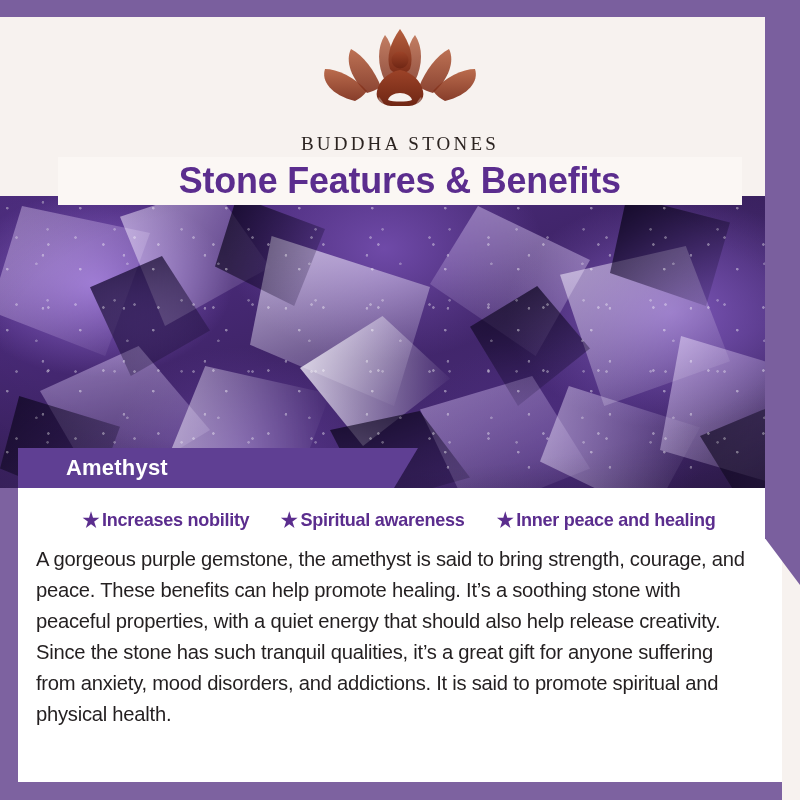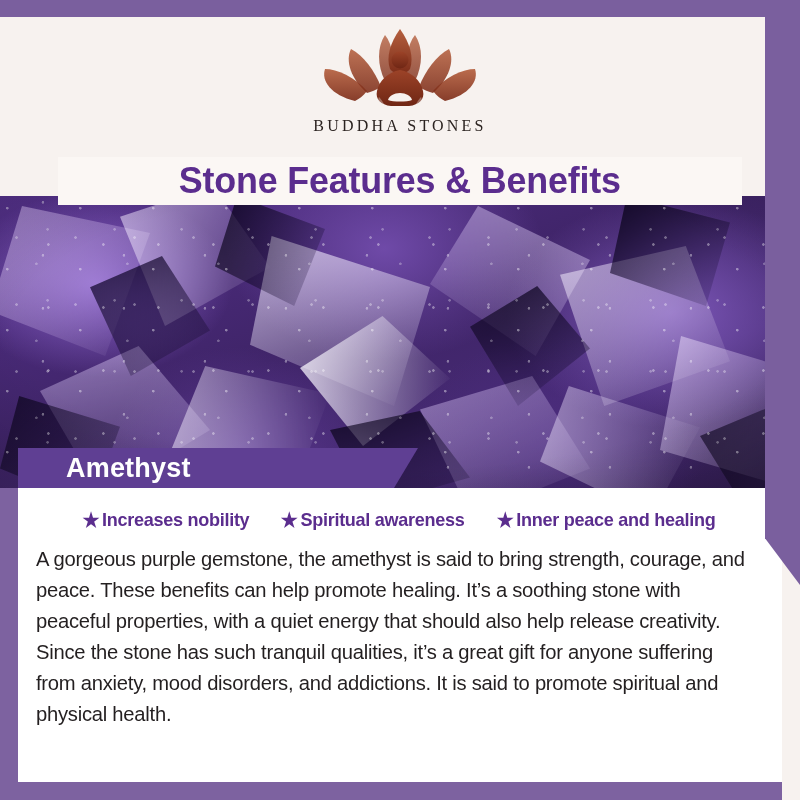--- a/index.html
+++ b/index.html
@@ -80,23 +80,23 @@
     display: flex;
     flex-direction: column;
     align-items: center;
   }
   .logo-mark {
     width: 170px;
     height: 92px;
     display: block;
   }
   .logo-text {
-    margin-top: 2px;
+    margin-top: 18px;
     font-family: "Liberation Serif", serif;
-    font-size: 16px;
+    font-size: 19px;
     letter-spacing: 3.2px;
     color: #2b2320;
     font-weight: 400;
   }
 
   .title-band {
     position: absolute;
     left: 58px;
     top: 128px;
     width: 684px;
@@ -175,21 +175,21 @@
     width: 400px;
     height: 40px;
     background: #5f3f93;
     z-index: 20;
     clip-path: polygon(0 0, 100% 0, 94% 100%, 0 100%);
     display: flex;
     align-items: center;
   }
   .name-banner .name {
     color: #ffffff;
-    font-size: 27px;
+    font-size: 22px;
     font-weight: bold;
     letter-spacing: 0.2px;
     margin-left: 48px;
   }
 
   
   .content {
     position: absolute;
     left: 18px;
     top: 488px;

